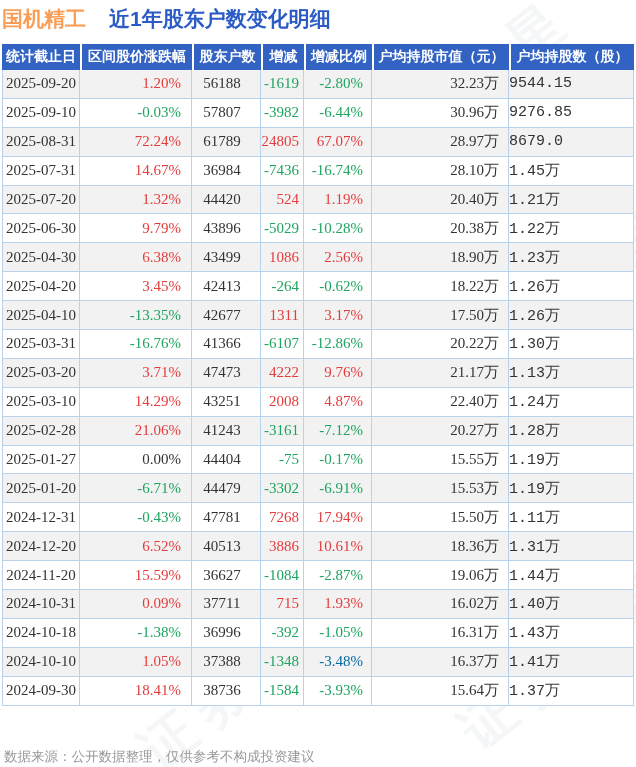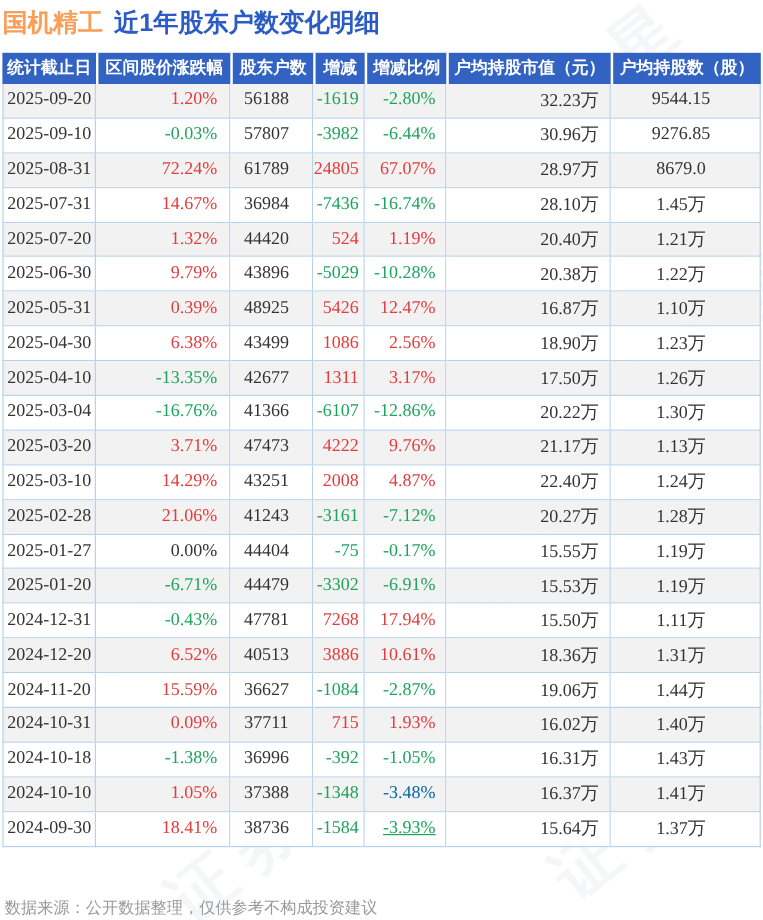--- a/index.html
+++ b/index.html
@@ -23,21 +23,21 @@
     transform: rotate(-38deg);
     user-select: none;
   }
 
   .title {
     position: absolute; top: 5px; left: 2px; margin: 0;
     font-size: 21px; font-weight: bold; z-index: 2;
     white-space: nowrap;
   }
   .title .stock  { color: var(--title-stock); }
-  .title .t-text { color: var(--title-text); margin-left: 9px; }
+  .title .t-text { color: var(--title-text); margin-left: 23px; }
 
   table.tbl {
     position: absolute; top: 44px; left: 2px; z-index: 1;
     width: 632px;
     border-collapse: separate; border-spacing: 0;
     table-layout: fixed;
   }
   col.c1 { width: 78px; }  col.c2 { width: 112px; }
   col.c3 { width: 69px; }  col.c4 { width: 43px; }
   col.c5 { width: 68px; }  col.c6 { width: 137px; }
@@ -68,21 +68,21 @@
   tbody td:first-child { border-left: 1px solid var(--border); }
   tbody tr:nth-child(odd) td { background: var(--zebra); }
   tbody tr:nth-child(even) td { background: #ffffff; }
 
   td.cell-date      { text-align: center; }
   td.cell-change    { text-align: right; padding-right: 10px; }
   td.cell-holders   { text-align: center; padding-right: 8px; }
   td.cell-delta     { text-align: right; padding-right: 4px; }
   td.cell-ratio     { text-align: right; padding-right: 8px; }
   td.cell-avg-value { text-align: right; padding-right: 9px; }
-  td.cell-avg-shares{ text-align: center; padding-right: 7px; }
+  td.cell-avg-shares{ text-align: left; padding-right: 7px; font-family: Liberation Mono, monospace; }
 
   .footer {
     position: absolute; top: 748px; left: 4px; z-index: 2;
     font-size: 13.5px; color: var(--footer-text);
     white-space: nowrap;
   }
 </style>
 </head>
 <body>
 
@@ -170,48 +170,48 @@
         <tr>
           <td class="cell-date">2025-06-30</td>
           <td class="cell-change" style="color: rgb(228, 60, 60);">9.79%</td>
           <td class="cell-holders">43896</td>
           <td class="cell-delta" style="color: rgb(30, 164, 95);">-5029</td>
           <td class="cell-ratio" style="color: rgb(30, 164, 95);">-10.28%</td>
           <td class="cell-avg-value">20.38万</td>
           <td class="cell-avg-shares">1.22万</td>
         </tr>
         <tr>
-          <td class="cell-date">2025-05-31</td>
-          <td class="cell-change" style="color: rgb(228, 60, 60);">0.39%</td>
-          <td class="cell-holders">48925</td>
-          <td class="cell-delta" style="color: rgb(228, 60, 60);">5426</td>
-          <td class="cell-ratio" style="color: rgb(228, 60, 60);">12.47%</td>
-          <td class="cell-avg-value">16.87万</td>
-          <td class="cell-avg-shares">1.10万</td>
-        </tr>
-        <tr>
           <td class="cell-date">2025-04-30</td>
           <td class="cell-change" style="color: rgb(228, 60, 60);">6.38%</td>
           <td class="cell-holders">43499</td>
           <td class="cell-delta" style="color: rgb(228, 60, 60);">1086</td>
           <td class="cell-ratio" style="color: rgb(228, 60, 60);">2.56%</td>
           <td class="cell-avg-value">18.90万</td>
           <td class="cell-avg-shares">1.23万</td>
         </tr>
         <tr>
+          <td class="cell-date">2025-04-20</td>
+          <td class="cell-change" style="color: rgb(228, 60, 60);">3.45%</td>
+          <td class="cell-holders">42413</td>
+          <td class="cell-delta" style="color: rgb(30, 164, 95);">-264</td>
+          <td class="cell-ratio" style="color: rgb(30, 164, 95);">-0.62%</td>
+          <td class="cell-avg-value">18.22万</td>
+          <td class="cell-avg-shares">1.26万</td>
+        </tr>
+        <tr>
           <td class="cell-date">2025-04-10</td>
           <td class="cell-change" style="color: rgb(30, 164, 95);">-13.35%</td>
           <td class="cell-holders">42677</td>
           <td class="cell-delta" style="color: rgb(228, 60, 60);">1311</td>
           <td class="cell-ratio" style="color: rgb(228, 60, 60);">3.17%</td>
           <td class="cell-avg-value">17.50万</td>
           <td class="cell-avg-shares">1.26万</td>
         </tr>
         <tr>
-          <td class="cell-date">2025-03-04</td>
+          <td class="cell-date">2025-03-31</td>
           <td class="cell-change" style="color: rgb(30, 164, 95);">-16.76%</td>
           <td class="cell-holders">41366</td>
           <td class="cell-delta" style="color: rgb(30, 164, 95);">-6107</td>
           <td class="cell-ratio" style="color: rgb(30, 164, 95);">-12.86%</td>
           <td class="cell-avg-value">20.22万</td>
           <td class="cell-avg-shares">1.30万</td>
         </tr>
         <tr>
           <td class="cell-date">2025-03-20</td>
           <td class="cell-change" style="color: rgb(228, 60, 60);">3.71%</td>
@@ -309,21 +309,21 @@
           <td class="cell-delta" style="color: rgb(30, 164, 95);">-1348</td>
           <td class="cell-ratio" style="color: #0369a1;">-3.48%</td>
           <td class="cell-avg-value">16.37万</td>
           <td class="cell-avg-shares">1.41万</td>
         </tr>
         <tr>
           <td class="cell-date">2024-09-30</td>
           <td class="cell-change" style="color: rgb(228, 60, 60);">18.41%</td>
           <td class="cell-holders">38736</td>
           <td class="cell-delta" style="color: rgb(30, 164, 95);">-1584</td>
-          <td class="cell-ratio" style="color: rgb(30, 164, 95); text-decoration: underline;">-3.93%</td>
+          <td class="cell-ratio" style="color: rgb(30, 164, 95);">-3.93%</td>
           <td class="cell-avg-value">15.64万</td>
           <td class="cell-avg-shares">1.37万</td>
         </tr>
       </tbody>
   </table>
 
   <div class="footer">数据来源：公开数据整理，仅供参考不构成投资建议</div>
 
 </div>
 

